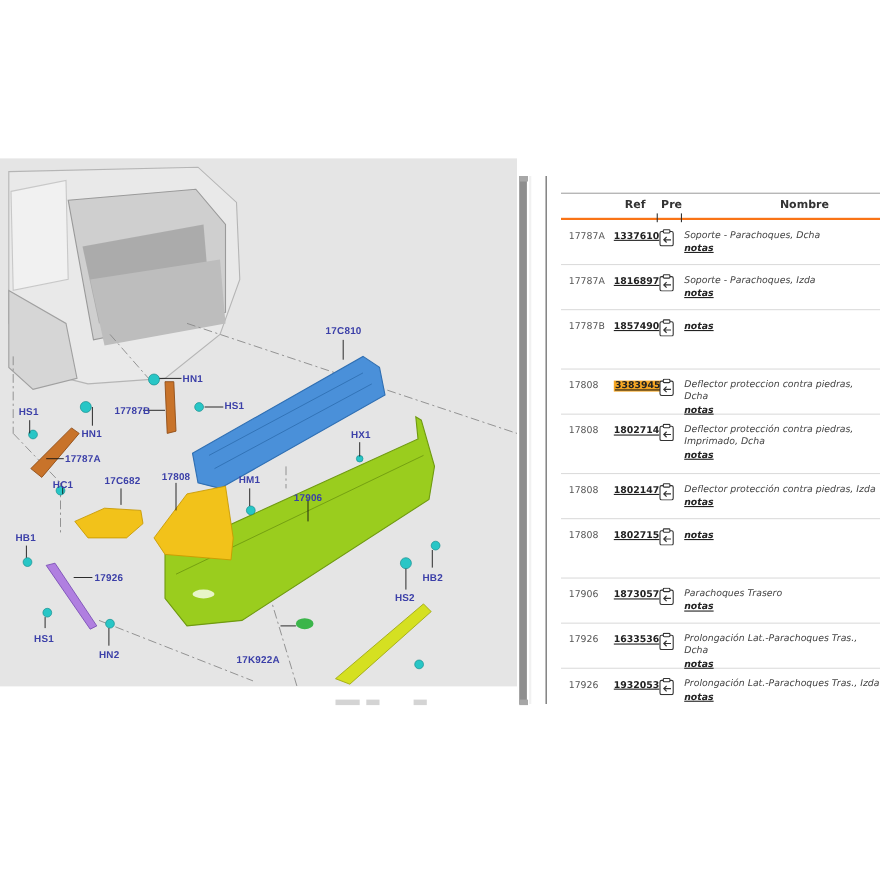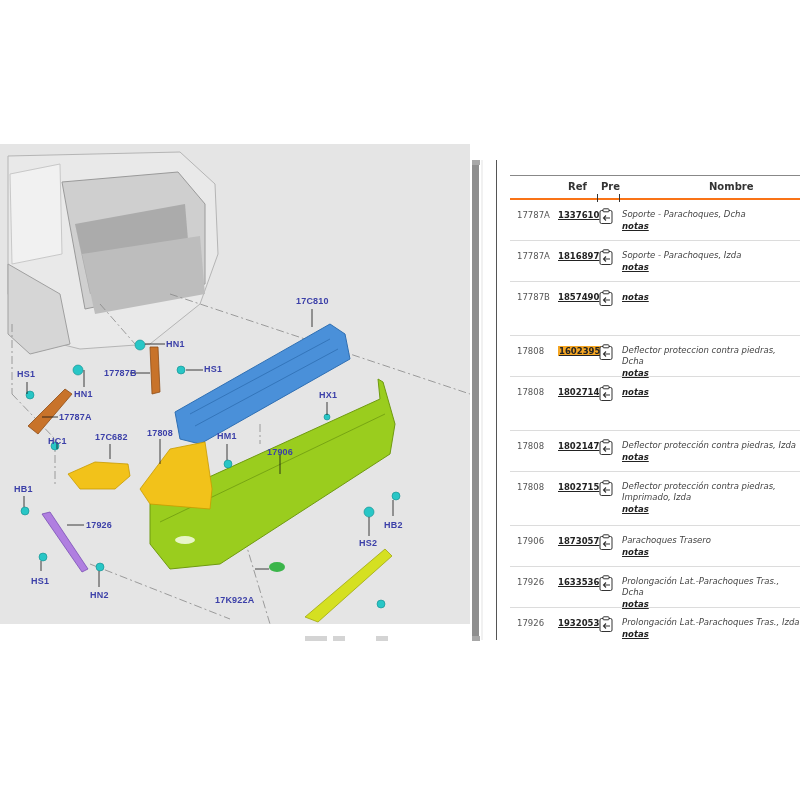--- a/index.html
+++ b/index.html
@@ -202,21 +202,21 @@
         <rect x="4" y="0.8" width="6" height="3" rx="0.8" fill="#fff" stroke="#333" stroke-width="1"></rect>
         <path d="M11 10 H4.5 M7 7.5 L4.5 10 L7 12.5" fill="none" stroke="#333" stroke-width="1.1"></path>
       </svg>
     </span>
     <span class="cell-name">
       <span class="cell-notas">notas</span>
     </span>
   </div>
       <div class="row" style="height: 40px;">
     <span class="cell-code">17808</span>
-    <span class="cell-ref hl" style="background: rgb(245, 166, 35);">1602395</span>
+    <span class="cell-ref hl" style="background: rgb(245, 166, 35);">3383945</span>
     <span class="cell-pre">
       <svg width="14" height="16" viewBox="0 0 14 16">
         <rect x="1" y="2.5" width="12" height="13" rx="1.5" fill="#fff" stroke="#333" stroke-width="1"></rect>
         <rect x="4" y="0.8" width="6" height="3" rx="0.8" fill="#fff" stroke="#333" stroke-width="1"></rect>
         <path d="M11 10 H4.5 M7 7.5 L4.5 10 L7 12.5" fill="none" stroke="#333" stroke-width="1.1"></path>
       </svg>
     </span>
     <span class="cell-name">
       <span class="name-text">Deflector proteccion contra piedras, Dcha</span>
       <span class="cell-notas">notas</span>
@@ -226,20 +226,21 @@
     <span class="cell-code">17808</span>
     <span class="cell-ref">1802714</span>
     <span class="cell-pre">
       <svg width="14" height="16" viewBox="0 0 14 16">
         <rect x="1" y="2.5" width="12" height="13" rx="1.5" fill="#fff" stroke="#333" stroke-width="1"></rect>
         <rect x="4" y="0.8" width="6" height="3" rx="0.8" fill="#fff" stroke="#333" stroke-width="1"></rect>
         <path d="M11 10 H4.5 M7 7.5 L4.5 10 L7 12.5" fill="none" stroke="#333" stroke-width="1.1"></path>
       </svg>
     </span>
     <span class="cell-name">
+      <span class="name-text">Deflector protección contra piedras, Imprimado, Dcha</span>
       <span class="cell-notas">notas</span>
     </span>
   </div>
       <div class="row" style="height: 40px;">
     <span class="cell-code">17808</span>
     <span class="cell-ref">1802147</span>
     <span class="cell-pre">
       <svg width="14" height="16" viewBox="0 0 14 16">
         <rect x="1" y="2.5" width="12" height="13" rx="1.5" fill="#fff" stroke="#333" stroke-width="1"></rect>
         <rect x="4" y="0.8" width="6" height="3" rx="0.8" fill="#fff" stroke="#333" stroke-width="1"></rect>
@@ -255,21 +256,20 @@
     <span class="cell-code">17808</span>
     <span class="cell-ref">1802715</span>
     <span class="cell-pre">
       <svg width="14" height="16" viewBox="0 0 14 16">
         <rect x="1" y="2.5" width="12" height="13" rx="1.5" fill="#fff" stroke="#333" stroke-width="1"></rect>
         <rect x="4" y="0.8" width="6" height="3" rx="0.8" fill="#fff" stroke="#333" stroke-width="1"></rect>
         <path d="M11 10 H4.5 M7 7.5 L4.5 10 L7 12.5" fill="none" stroke="#333" stroke-width="1.1"></path>
       </svg>
     </span>
     <span class="cell-name">
-      <span class="name-text">Deflector protección contra piedras, Imprimado, Izda</span>
       <span class="cell-notas">notas</span>
     </span>
   </div>
       <div class="row" style="height: 40px;">
     <span class="cell-code">17906</span>
     <span class="cell-ref">1873057</span>
     <span class="cell-pre">
       <svg width="14" height="16" viewBox="0 0 14 16">
         <rect x="1" y="2.5" width="12" height="13" rx="1.5" fill="#fff" stroke="#333" stroke-width="1"></rect>
         <rect x="4" y="0.8" width="6" height="3" rx="0.8" fill="#fff" stroke="#333" stroke-width="1"></rect>

